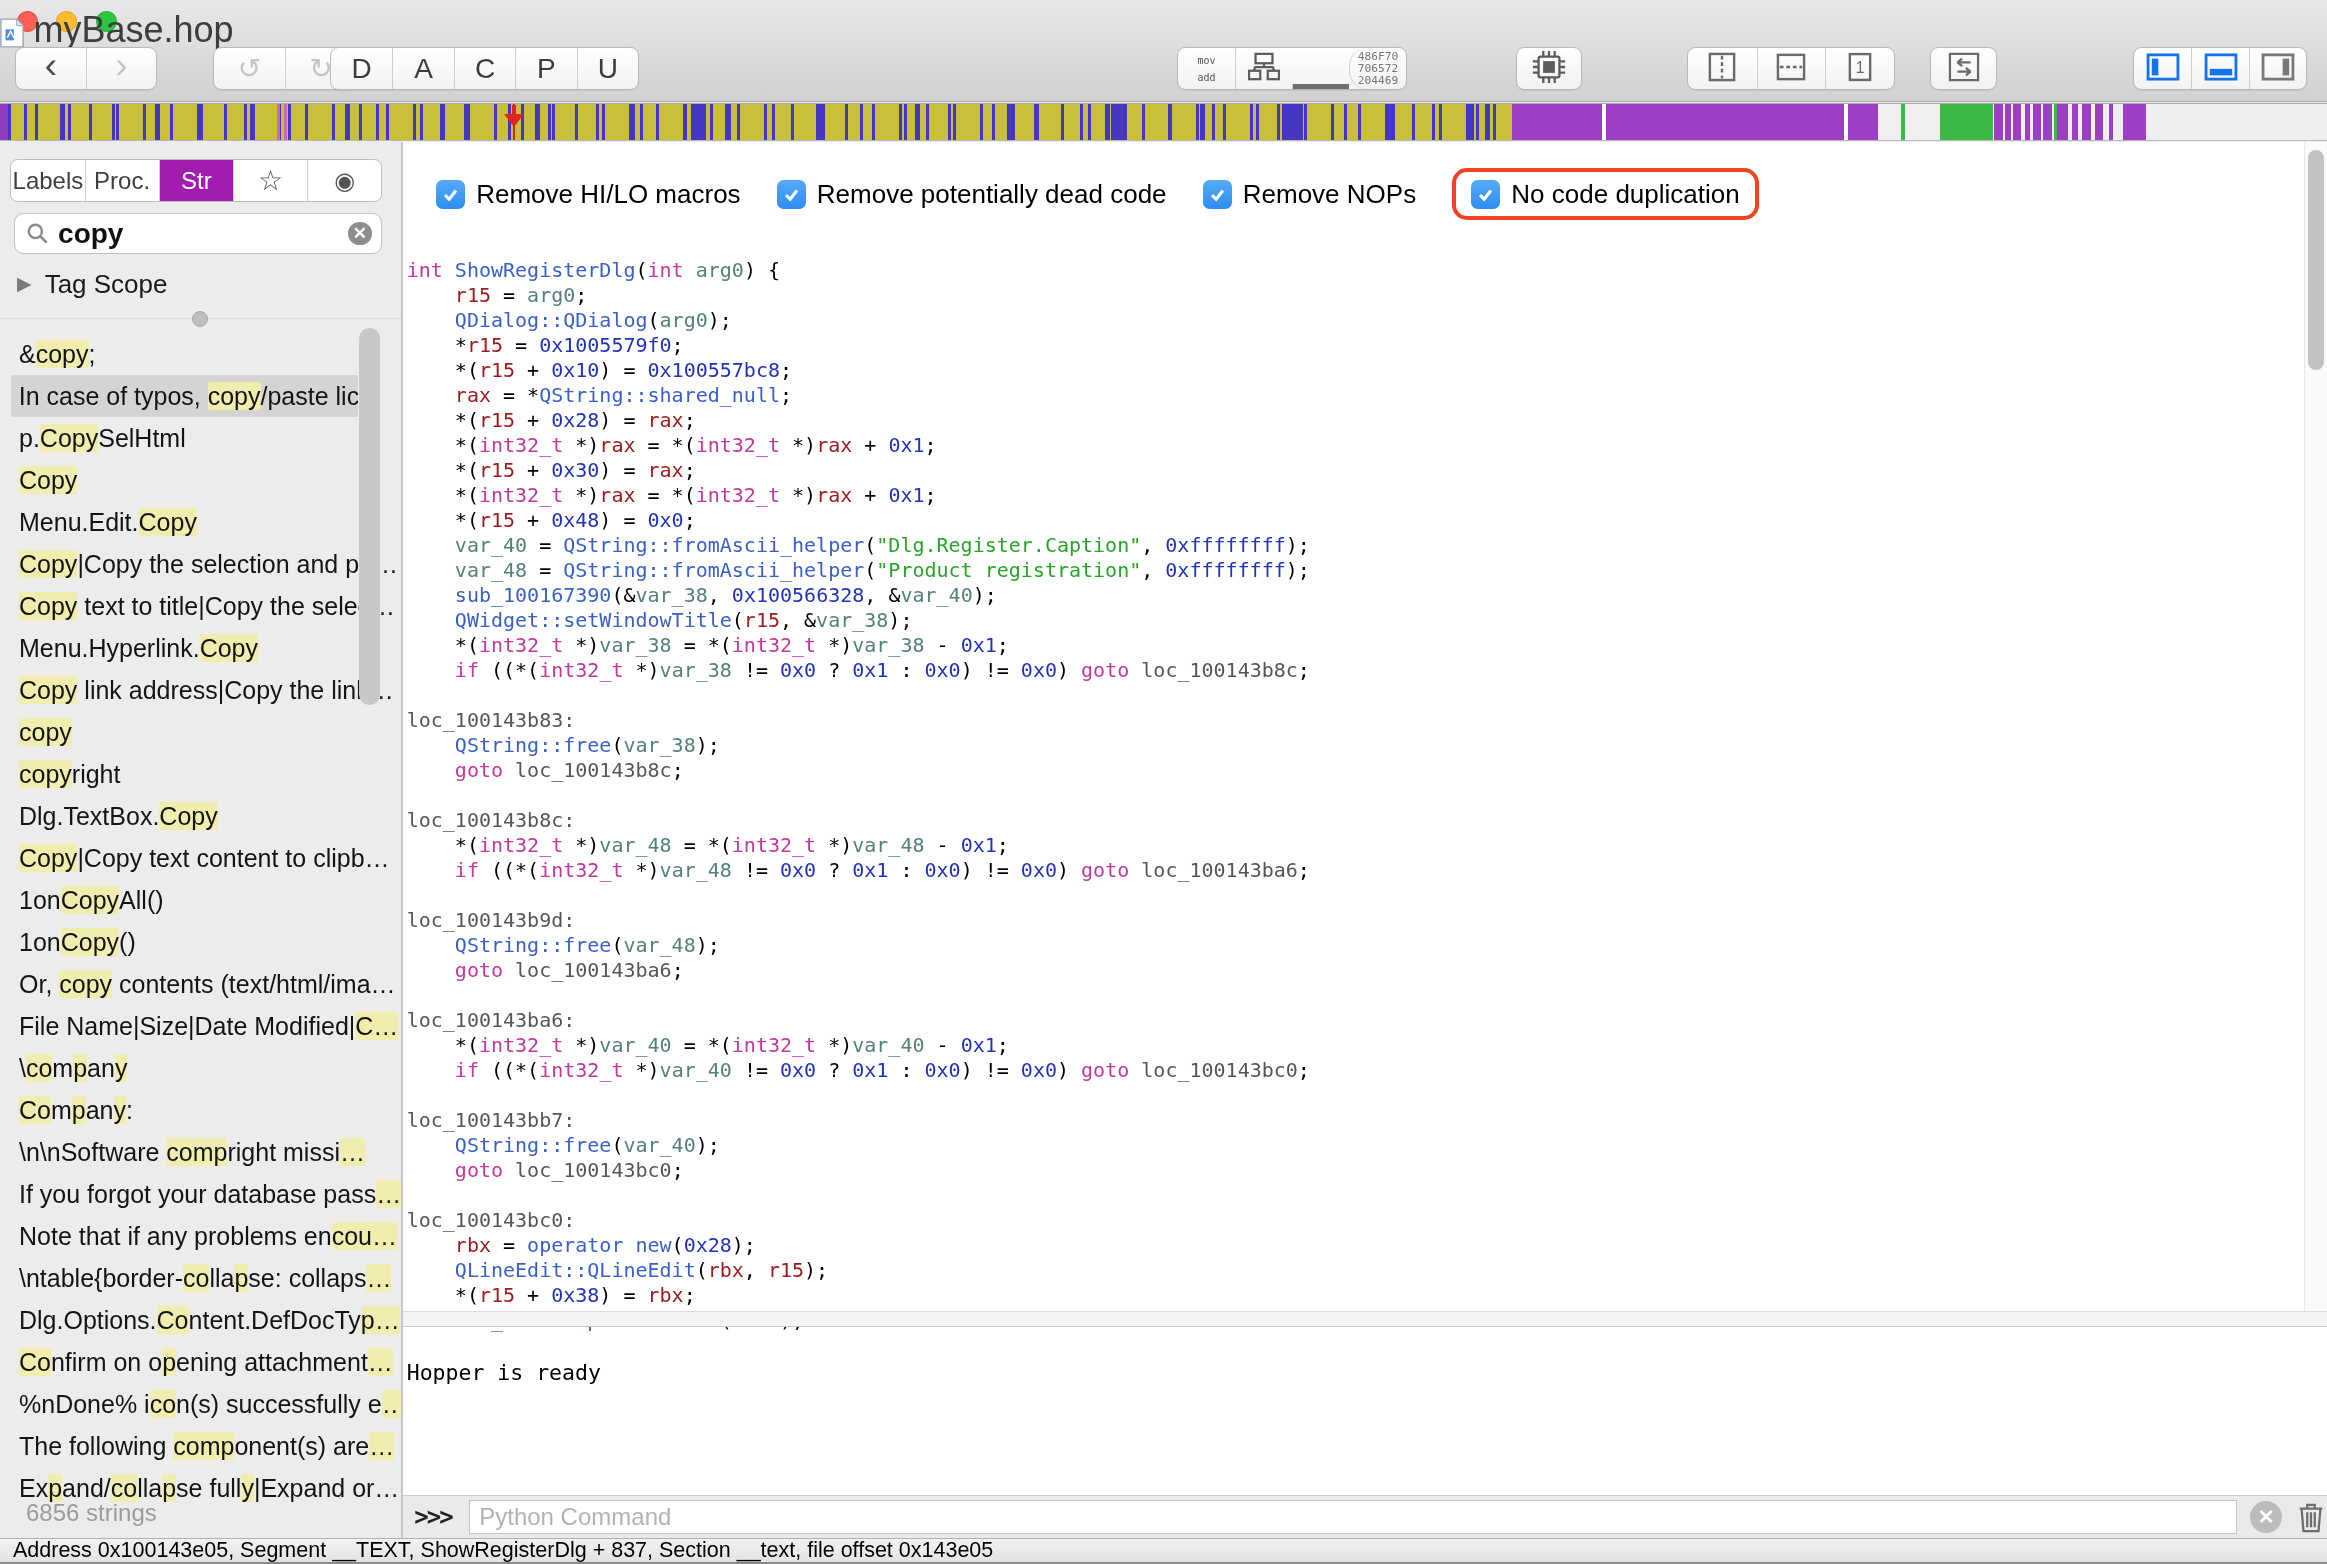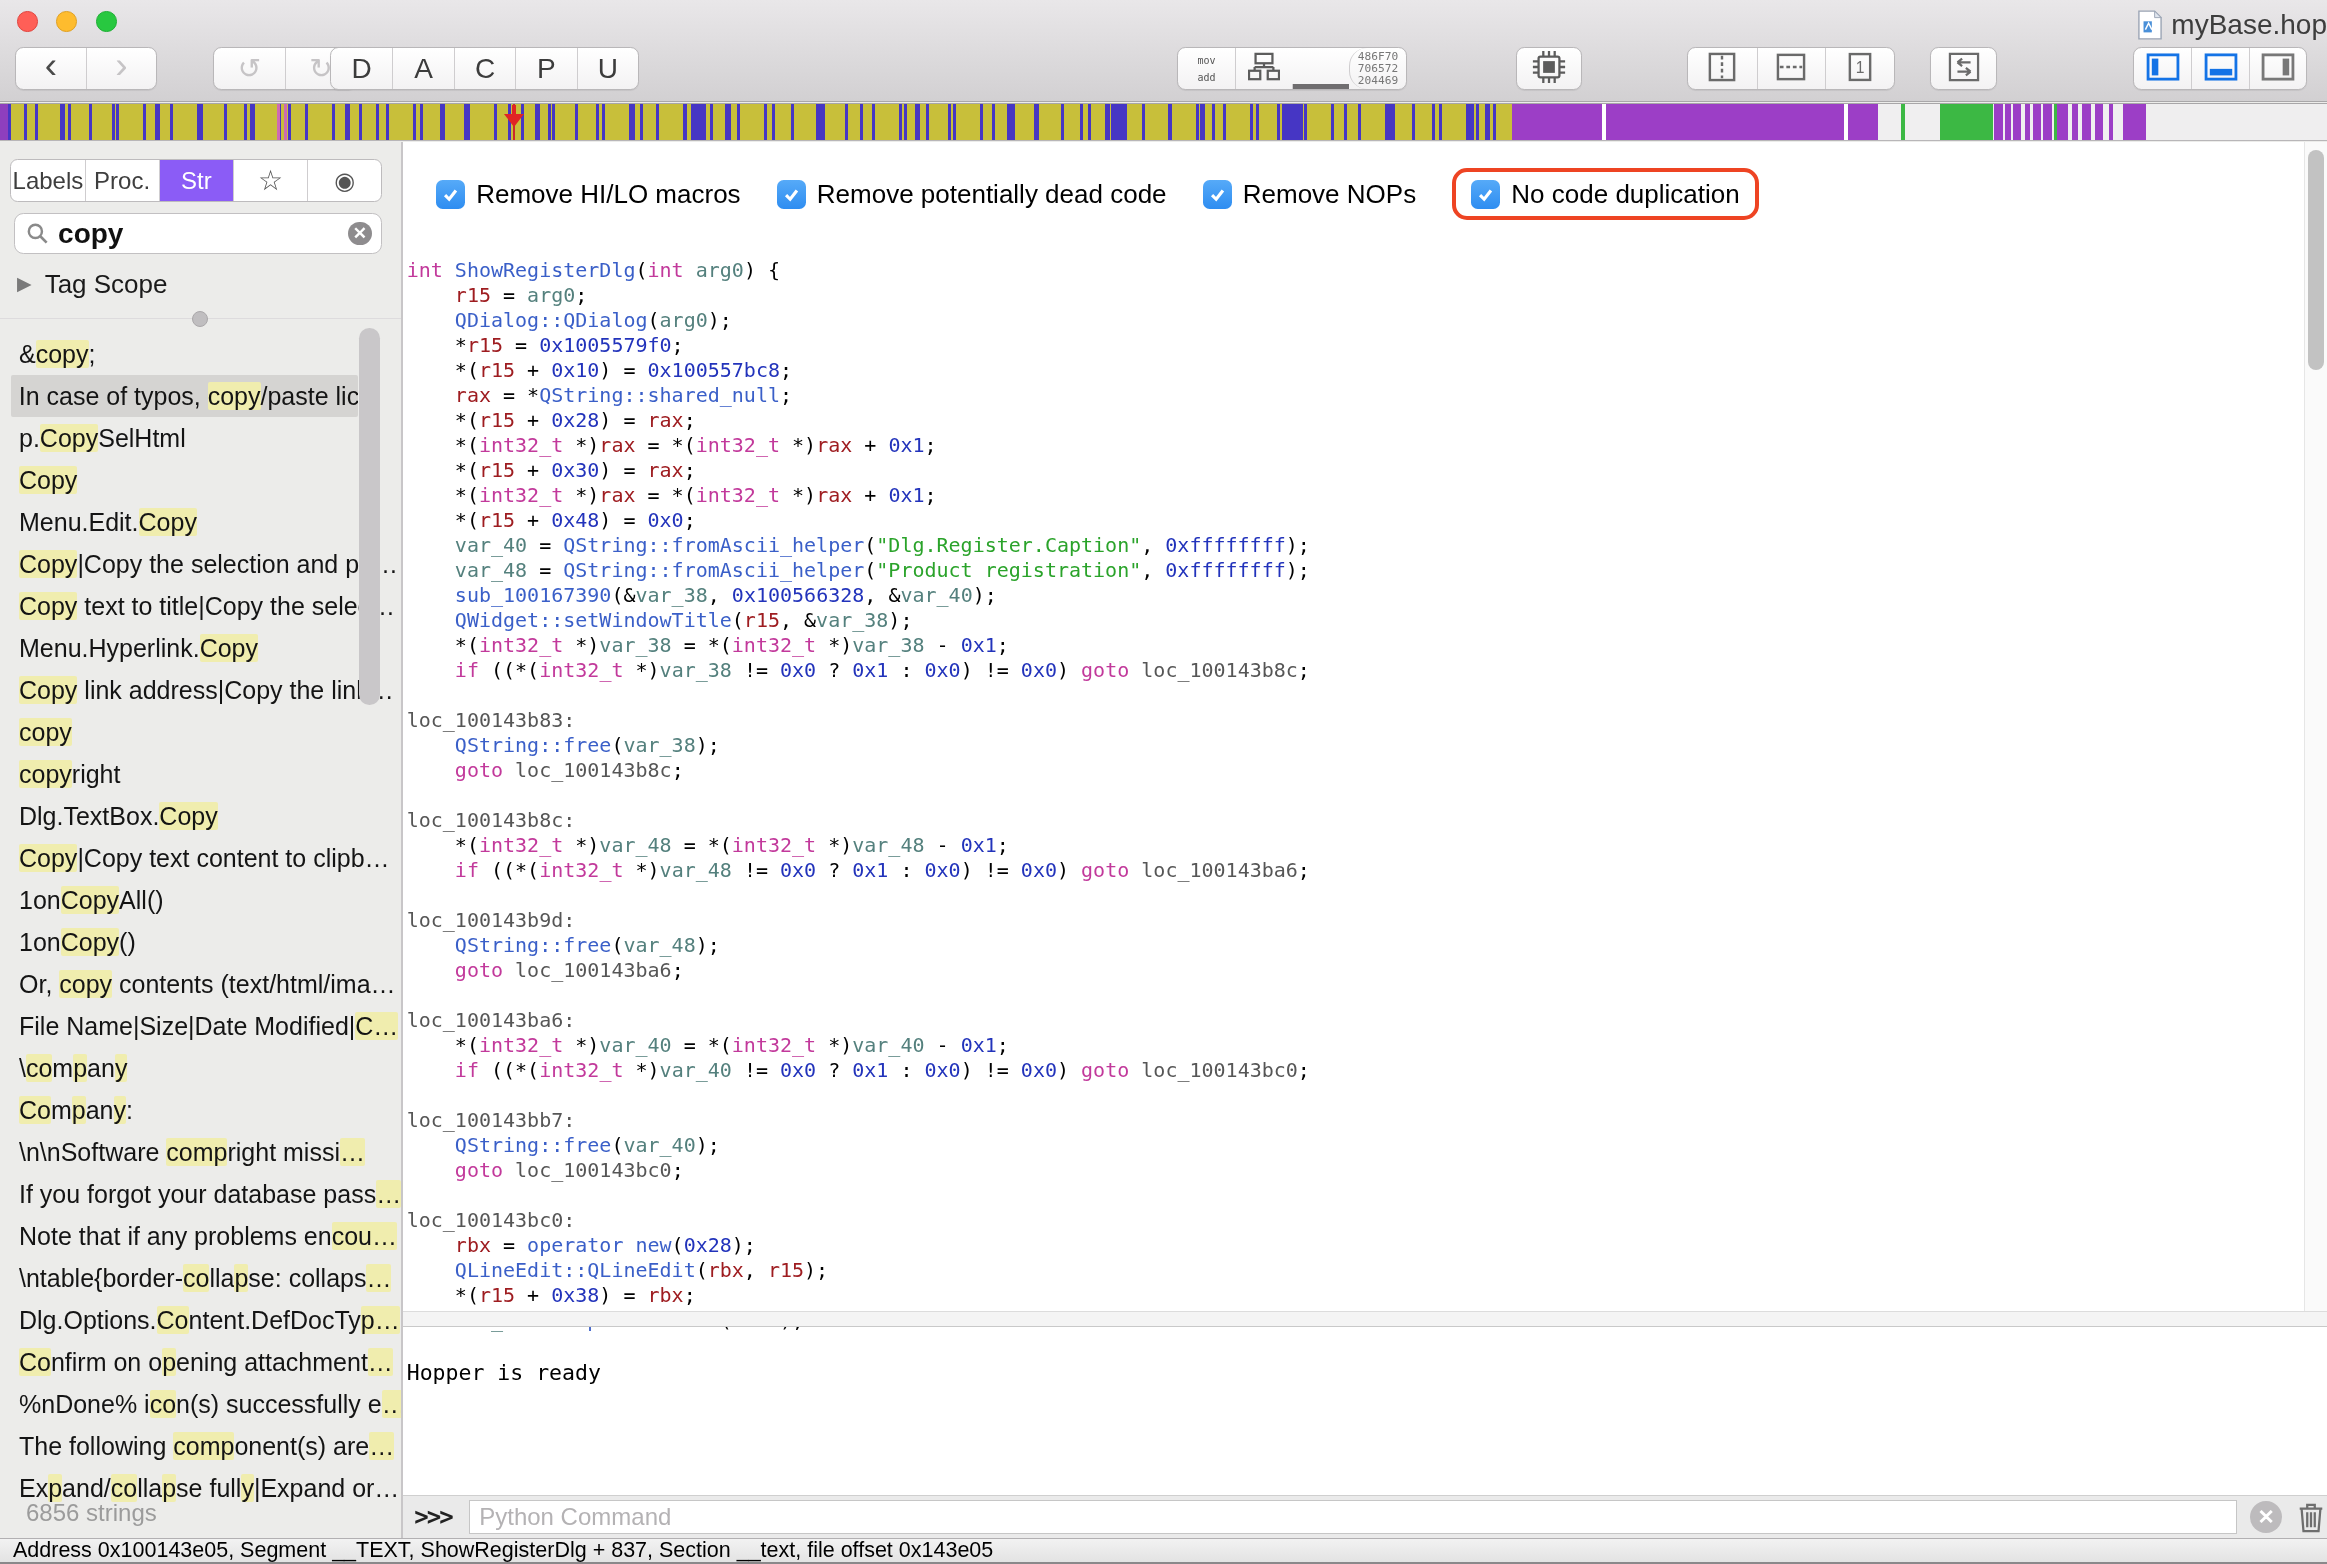--- a/index.html
+++ b/index.html
@@ -7,22 +7,22 @@
   body { font-family:"Liberation Sans", sans-serif; background:#ececea; position:relative; }
   .mono { font-family:"DejaVu Sans Mono", monospace; }
 
   
   .titlebar { position:absolute; left:0; top:0; width:2327px; height:102px;
     background:linear-gradient(#e9e7e9,#d2d0d2); border-bottom:0.9px solid #a9a7a9; }
   .tl { position:absolute; top:11.2px; width:20.6px; height:20.6px; border-radius:50%; }
   .tl.red   { left:17px;  background:#ff5f57; border:0.9px solid #e0443e; }
   .tl.yel   { left:56px;  background:#febc2e; border:0.9px solid #dfa023; }
   .tl.grn   { left:96px; background:#28c840; border:0.9px solid #1faf35; }
-  .win-title { position:absolute; top:9.4px; left:0; width:100%; text-align:right;
-    font-size:28px; color:#3d3d3d; }
+  .win-title { position:absolute; top:9.4px; left:0; width:100%; text-align:left;
+    font-size:36px; color:#3d3d3d; }
   .win-title .doc-ic { display:inline-block; vertical-align:-5.6px; margin-right:9.4px; }
 
   .seg { position:absolute; top:47px; height:43px; display:flex;
     background:linear-gradient(#ffffff,#f3f2f3); border:0.9px solid #b9b7b9;
     border-radius:8.4px; overflow:hidden; box-shadow:0 0.9px 0.9px rgba(0,0,0,.07); }
   .seg > div { display:flex; align-items:center; justify-content:center;
     border-left:0.9px solid #cfcdcf; height:100%; }
   .seg > div:first-child { border-left:none; }
   .seg .dark { background:#6f6d6f; color:#fff; }
   .btn { position:absolute; top:47px; height:43px; display:flex; align-items:center; justify-content:center;
@@ -55,21 +55,21 @@
 
   
   .sidebar { position:absolute; left:0; top:142px; width:401px; height:1396px; background:#ececea; }
   .v-divider { position:absolute; left:401px; top:142px; width:1.9px; height:1396px; background:#c8c6c8; }
 
   .tabs { position:absolute; left:10.3px; top:17px; width:372px; height:43px; display:flex;
     background:#fff; border:0.9px solid #bdbbbd; border-radius:7.5px; overflow:hidden; }
   .tabs > div { flex:1; display:flex; align-items:center; justify-content:center;
     font-size:24px; color:#3e3e3e; border-left:0.9px solid #cfcdcf; }
   .tabs > div:first-child { border-left:none; }
-  .tabs > div.sel { background:#8b5cf6; color:#fff; }
+  .tabs > div.sel { background:#a21caf; color:#fff; }
   .tab-star { font-size:28px; color:#555; }
   .tab-circ { font-size:24px; color:#555; }
 
   .search { position:absolute; left:14px; top:71px; width:368px; height:41px; background:#fff;
     border:0.9px solid #c2c0c2; border-radius:9.4px; display:flex; align-items:center; }
   .search svg { margin-left:11.2px; flex:none; }
   .search input { border:none; outline:none; flex:1; font-size:28px; font-weight:bold;
     color:#111; margin-left:9.4px; min-width:0; background:transparent; font-family:"Liberation Sans",sans-serif; }
   .search .clear { flex:none; width:23.4px; height:23.4px; border-radius:50%; background:#8e8c8e;
     color:#fff; font-size:17px; line-height:23.4px; text-align:center; margin-right:9.4px; font-weight:bold; }

